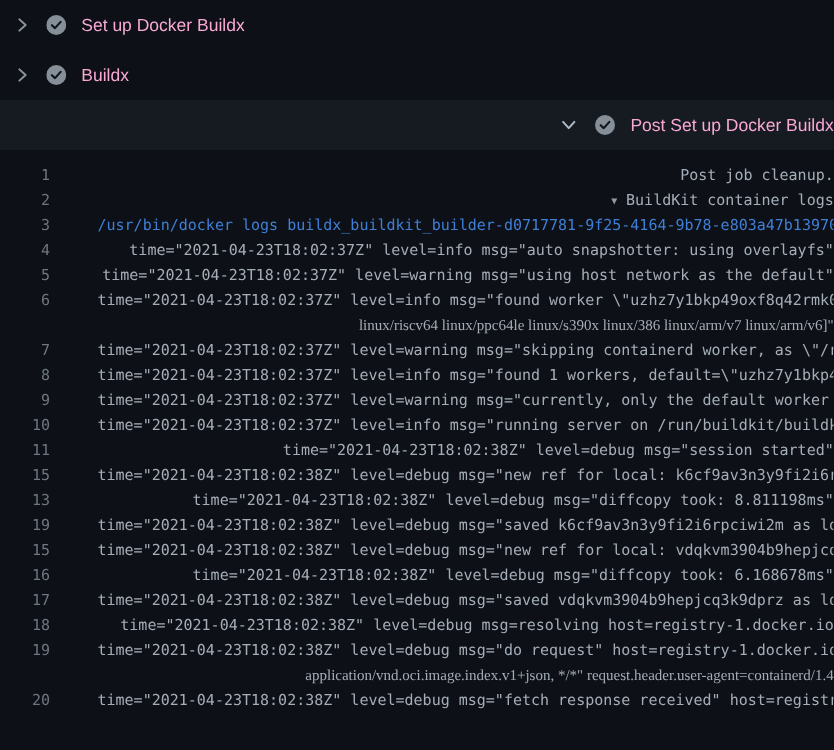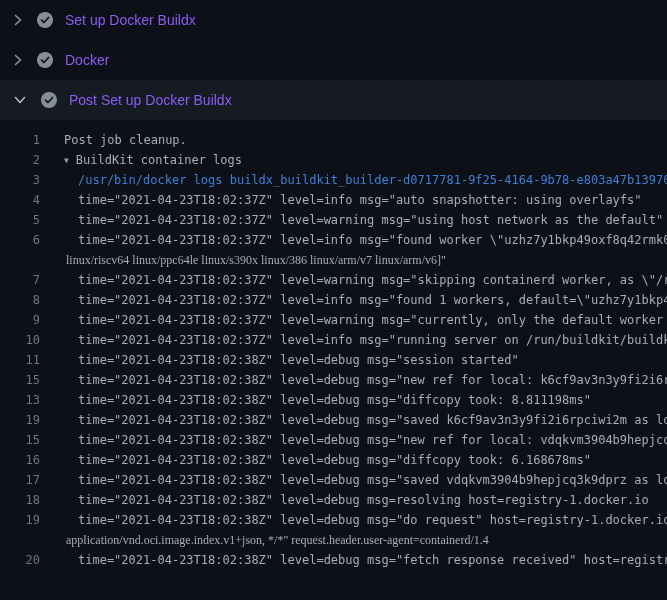--- a/index.html
+++ b/index.html
@@ -4,36 +4,36 @@
 <style>
   html,body{margin:0;padding:0;}
   body{
     width:667px;height:600px;overflow:hidden;
     background:#0d1117;
     font-family:"Liberation Sans", sans-serif;
   }
   
   .steps{width:100%;}
   .step{height:40px;display:flex;align-items:center;cursor:pointer;}
-  .step.expanded{background:#161b22;}
+  .step.expanded{background:#161b22;justify-content:flex-end;}
   .chev{flex:0 0 10px;margin-left:13px;display:flex;align-items:center;justify-content:center;}
   .chev svg{display:block;}
   .check{flex:0 0 16px;height:16px;margin-left:14px;}
   .check svg{display:block;}
-  .step-label{margin-left:12px;color:#8b5cf6;font-size:14px;line-height:20px;}
+  .step-label{margin-left:12px;color:#f9a8d4;font-size:14px;line-height:20px;}
   
   .log{
     padding-top:10px;
     font-family:"DejaVu Sans Mono", monospace;
     font-size:12px;line-height:20px;
     color:#a5adb8;
   }
   .row{display:flex;white-space:pre;height:20px;overflow:hidden;}
   .num{flex:0 0 40px;text-align:right;color:#6e7681;cursor:pointer;}
-  .content{flex:1 1 auto;overflow:hidden;}
+  .content{flex:1 1 auto;overflow:hidden;text-align:right;}
   .content.lvl0{padding-left:24px;}
   .content.lvl1{padding-left:38px;}
   .content.wrapline{padding-left:26px;font-family:Liberation Serif, serif;}
   .content.cmd{color:#3f7fd6;}
   .content.group{cursor:pointer;}
   .marker{font-size:8px;color:#9198a1;display:inline-block;transform:translateY(-1px);margin-right:7px;}
 </style>
 </head>
 <body>
 
@@ -57,21 +57,21 @@
         <svg width="10" height="14" viewBox="0 0 10 14">
           <path d="M2.5 2.5 L7.5 7 L2.5 11.5" fill="none" stroke="#8b949e" stroke-width="1.6" stroke-linecap="round" stroke-linejoin="round"></path>
         </svg>
       </span>
       <span class="check">
         <svg width="16" height="16" viewBox="0 0 16 16">
           <circle cx="8" cy="8" r="8" fill="#868e98"></circle>
           <path d="M4.5 8.2 L7 10.5 L11.5 5.5" fill="none" stroke="#10151c" stroke-width="1.7" stroke-linecap="round" stroke-linejoin="round"></path>
         </svg>
       </span>
-      <span class="step-label">Docker</span>
+      <span class="step-label">Buildx</span>
     </div>
     <div class="step expanded">
       <span class="chev">
         <svg width="14" height="10" viewBox="0 0 14 10">
           <path d="M2.5 2.5 L7 7.5 L11.5 2.5" fill="none" stroke="#adbac7" stroke-width="1.6" stroke-linecap="round" stroke-linejoin="round"></path>
         </svg>
       </span>
       <span class="check">
         <svg width="16" height="16" viewBox="0 0 16 16">
           <circle cx="8" cy="8" r="8" fill="#868e98"></circle>

